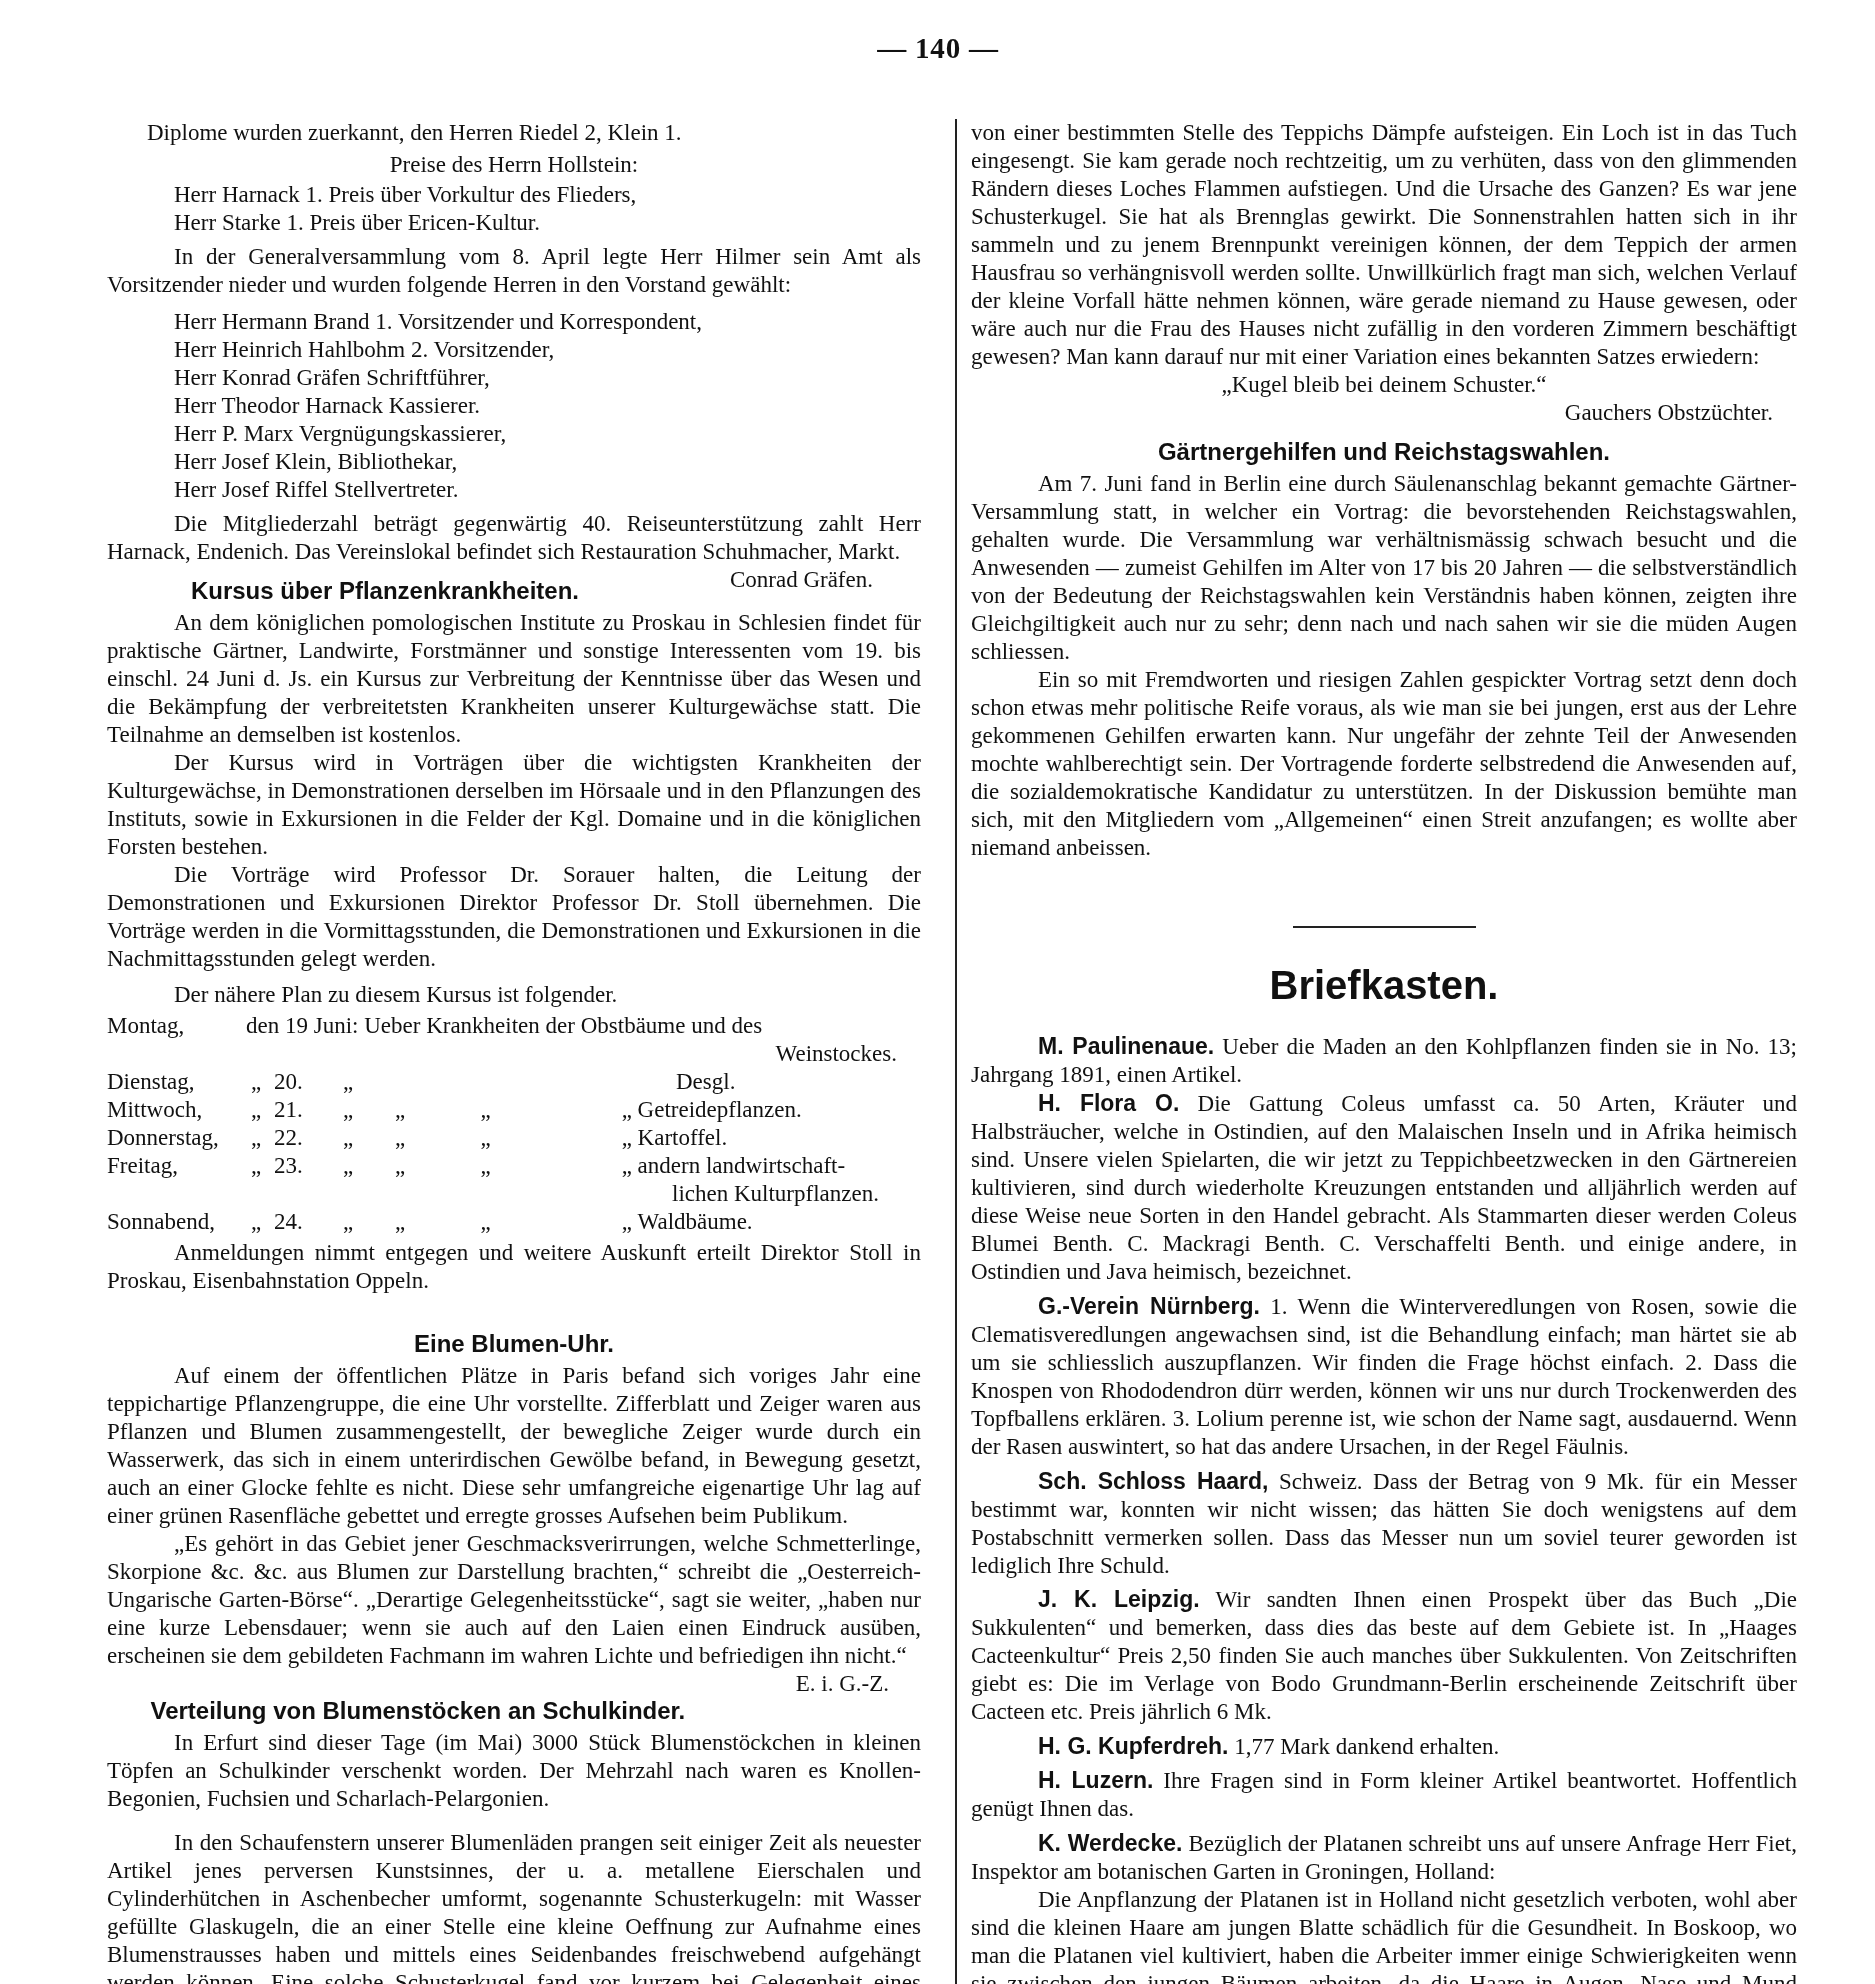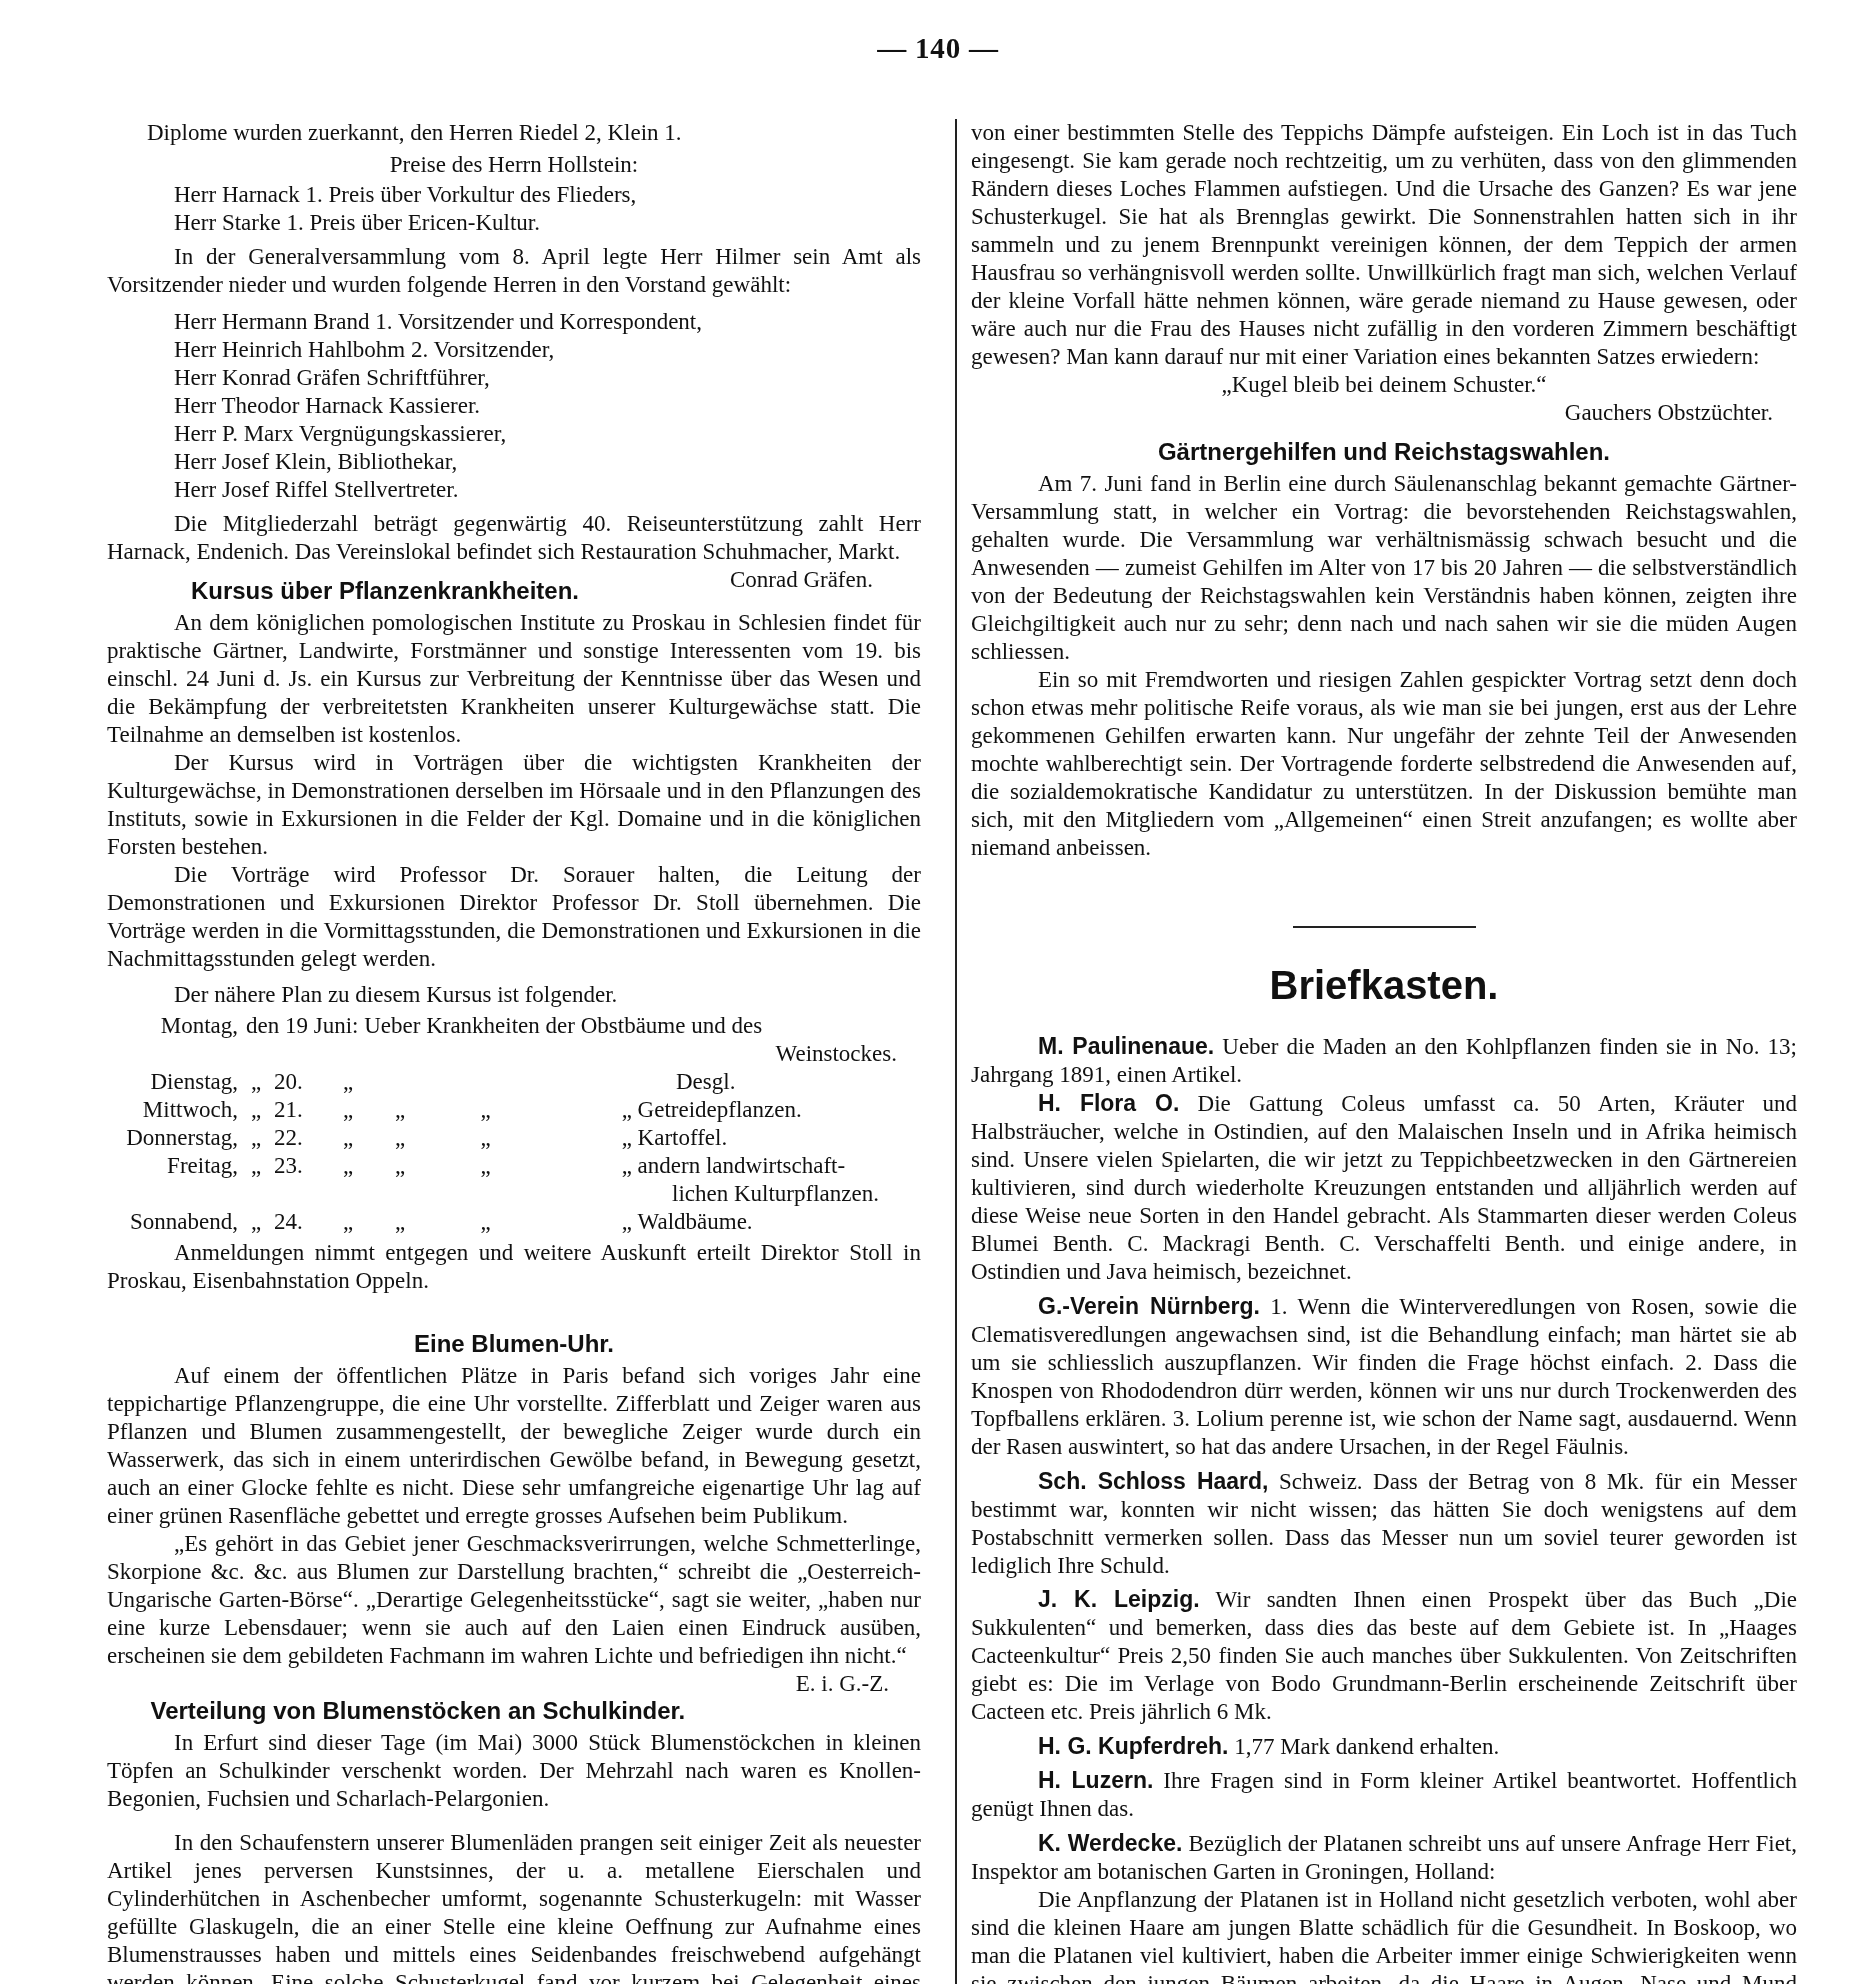--- a/index.html
+++ b/index.html
@@ -12,21 +12,21 @@
   .divider{position:absolute;left:955px;top:119px;width:2px;height:2263px;background:#222;}
   p{margin:0;text-align:justify;text-indent:67px;}
   p.noind{text-indent:0;}
   .center{text-align:center;text-indent:0;}
   h2{margin:8.7px 0 3.2px 0;font-size:24px;line-height:31px;text-align:center;font-family:"Liberation Sans","DejaVu Sans",sans-serif;font-weight:bold;letter-spacing:0px;}
   h1{margin:24px 0 13.5px 0;font-size:40px;line-height:67px;text-align:center;font-family:"Liberation Sans","DejaVu Sans",sans-serif;font-weight:bold;}
   .list{margin:2.4px 0 5.6px 0;}
   .list div{padding-left:67px;}
   .sched{margin:3.2px 0;}
   .sched .row{display:flex;}
-  .sched .day{width:131px;text-align:right;}
+  .sched .day{width:131px;}
   .sched .q{width:36px;text-align:center;}
   .sched .date{width:48px;}
   .sched .dd{width:52px;text-align:center;}
   .sched .topic{flex:1;}
   .rule{width:183px;height:2px;background:#222;margin:36px auto 8px auto;}
   .bk b{font-family:"Liberation Sans","DejaVu Sans",sans-serif;font-weight:bold;}
   .sig{text-align:right;text-indent:0;padding-right:24px;}
   .gap{height:24px;}
 </style>
 </head>
@@ -149,21 +149,21 @@
   <p>Am 7. Juni fand in Berlin eine durch Säulenanschlag bekannt gemachte Gärtner-Versammlung statt, in welcher ein Vortrag: die bevorstehenden Reichstagswahlen, gehalten wurde. Die Versammlung war verhältnismässig schwach besucht und die Anwesenden — zumeist Gehilfen im Alter von 17 bis 20 Jahren — die selbstverständlich von der Bedeutung der Reichstagswahlen kein Verständnis haben können, zeigten ihre Gleichgiltigkeit auch nur zu sehr; denn nach und nach sahen wir sie die müden Augen schliessen.</p>
   <p>Ein so mit Fremdworten und riesigen Zahlen gespickter Vortrag setzt denn doch schon etwas mehr politische Reife voraus, als wie man sie bei jungen, erst aus der Lehre gekommenen Gehilfen erwarten kann. Nur ungefähr der zehnte Teil der Anwesenden mochte wahlberechtigt sein. Der Vortragende forderte selbstredend die Anwesenden auf, die sozialdemokratische Kandidatur zu unterstützen. In der Diskussion bemühte man sich, mit den Mitgliedern vom „Allgemeinen“ einen Streit anzufangen; es wollte aber niemand anbeissen.</p>
 
   <div class="rule" style="margin-top:64px"></div>
 
   <h1>Briefkasten.</h1>
   <div class="bk">
     <p><b>M. Paulinenaue.</b> <span>Ueber die Maden an den Kohlpflanzen finden sie in No. 13; Jahrgang 1891, einen Artikel.</span></p>
     <p><b>H. Flora O.</b> <span>Die Gattung Coleus umfasst ca. 50 Arten, Kräuter und Halbsträucher, welche in Ostindien, auf den Malaischen Inseln und in Afrika heimisch sind. Unsere vielen Spielarten, die wir jetzt zu Teppichbeetzwecken in den Gärtnereien kultivieren, sind durch wiederholte Kreuzungen entstanden und alljährlich werden auf diese Weise neue Sorten in den Handel gebracht. Als Stammarten dieser werden Coleus Blumei Benth. C. Mackragi Benth. C. Verschaffelti Benth. und einige andere, in Ostindien und Java heimisch, bezeichnet.</span></p>
     <p style="margin-top:5.6px"><b>G.-Verein Nürnberg.</b> <span>1. Wenn die Winterveredlungen von Rosen, sowie die Clematisveredlungen angewachsen sind, ist die Behandlung einfach; man härtet sie ab um sie schliesslich auszupflanzen. Wir finden die Frage höchst einfach. 2. Dass die Knospen von Rhododendron dürr werden, können wir uns nur durch Trockenwerden des Topfballens erklären. 3. Lolium perenne ist, wie schon der Name sagt, ausdauernd. Wenn der Rasen auswintert, so hat das andere Ursachen, in der Regel Fäulnis.</span></p>
-    <p style="margin-top:5.6px"><b>Sch. Schloss Haard,</b> <span>Schweiz. Dass der Betrag von 8 Mk. für ein Messer bestimmt war, konnten wir nicht wissen; das hätten Sie doch wenigstens auf dem Postabschnitt vermerken sollen. Dass das Messer nun um soviel teurer geworden ist lediglich Ihre Schuld.</span></p>
+    <p style="margin-top:5.6px"><b>Sch. Schloss Haard,</b> <span>Schweiz. Dass der Betrag von 9 Mk. für ein Messer bestimmt war, konnten wir nicht wissen; das hätten Sie doch wenigstens auf dem Postabschnitt vermerken sollen. Dass das Messer nun um soviel teurer geworden ist lediglich Ihre Schuld.</span></p>
     <p style="margin-top:5.6px"><b>J. K. Leipzig.</b> <span>Wir sandten Ihnen einen Prospekt über das Buch „Die Sukkulenten“ und bemerken, dass dies das beste auf dem Gebiete ist. In „Haages Cacteenkultur“ Preis 2,50 finden Sie auch manches über Sukkulenten. Von Zeitschriften giebt es: Die im Verlage von Bodo Grundmann-Berlin erscheinende Zeitschrift über Cacteen etc. Preis jährlich 6 Mk.</span></p>
     <p style="margin-top:5.6px"><b>H. G. Kupferdreh.</b> <span>1,77 Mark dankend erhalten.</span></p>
     <p style="margin-top:5.6px"><b>H. Luzern.</b> <span>Ihre Fragen sind in Form kleiner Artikel beantwortet. Hoffentlich genügt Ihnen das.</span></p>
     <p style="margin-top:5.6px"><b>K. Werdecke.</b> <span>Bezüglich der Platanen schreibt uns auf unsere Anfrage Herr Fiet, Inspektor am botanischen Garten in Groningen, Holland:</span></p>
     <p>Die Anpflanzung der Platanen ist in Holland nicht gesetzlich verboten, wohl aber sind die kleinen Haare am jungen Blatte schädlich für die Gesundheit. In Boskoop, wo man die Platanen viel kultiviert, haben die Arbeiter immer einige Schwierigkeiten wenn sie zwischen den jungen Bäumen arbeiten, da die Haare in Augen, Nase und Mund hineinkriechen und da kitzeln (prickeln) verursachen und auch husten. Dass dies schädlich wirkt, ist sicher. Vor einigen Jahren hat man darüber vieles in den holländischen Fachblättern geschrieben.</p>
   </div>
 
 </div>
 
 

